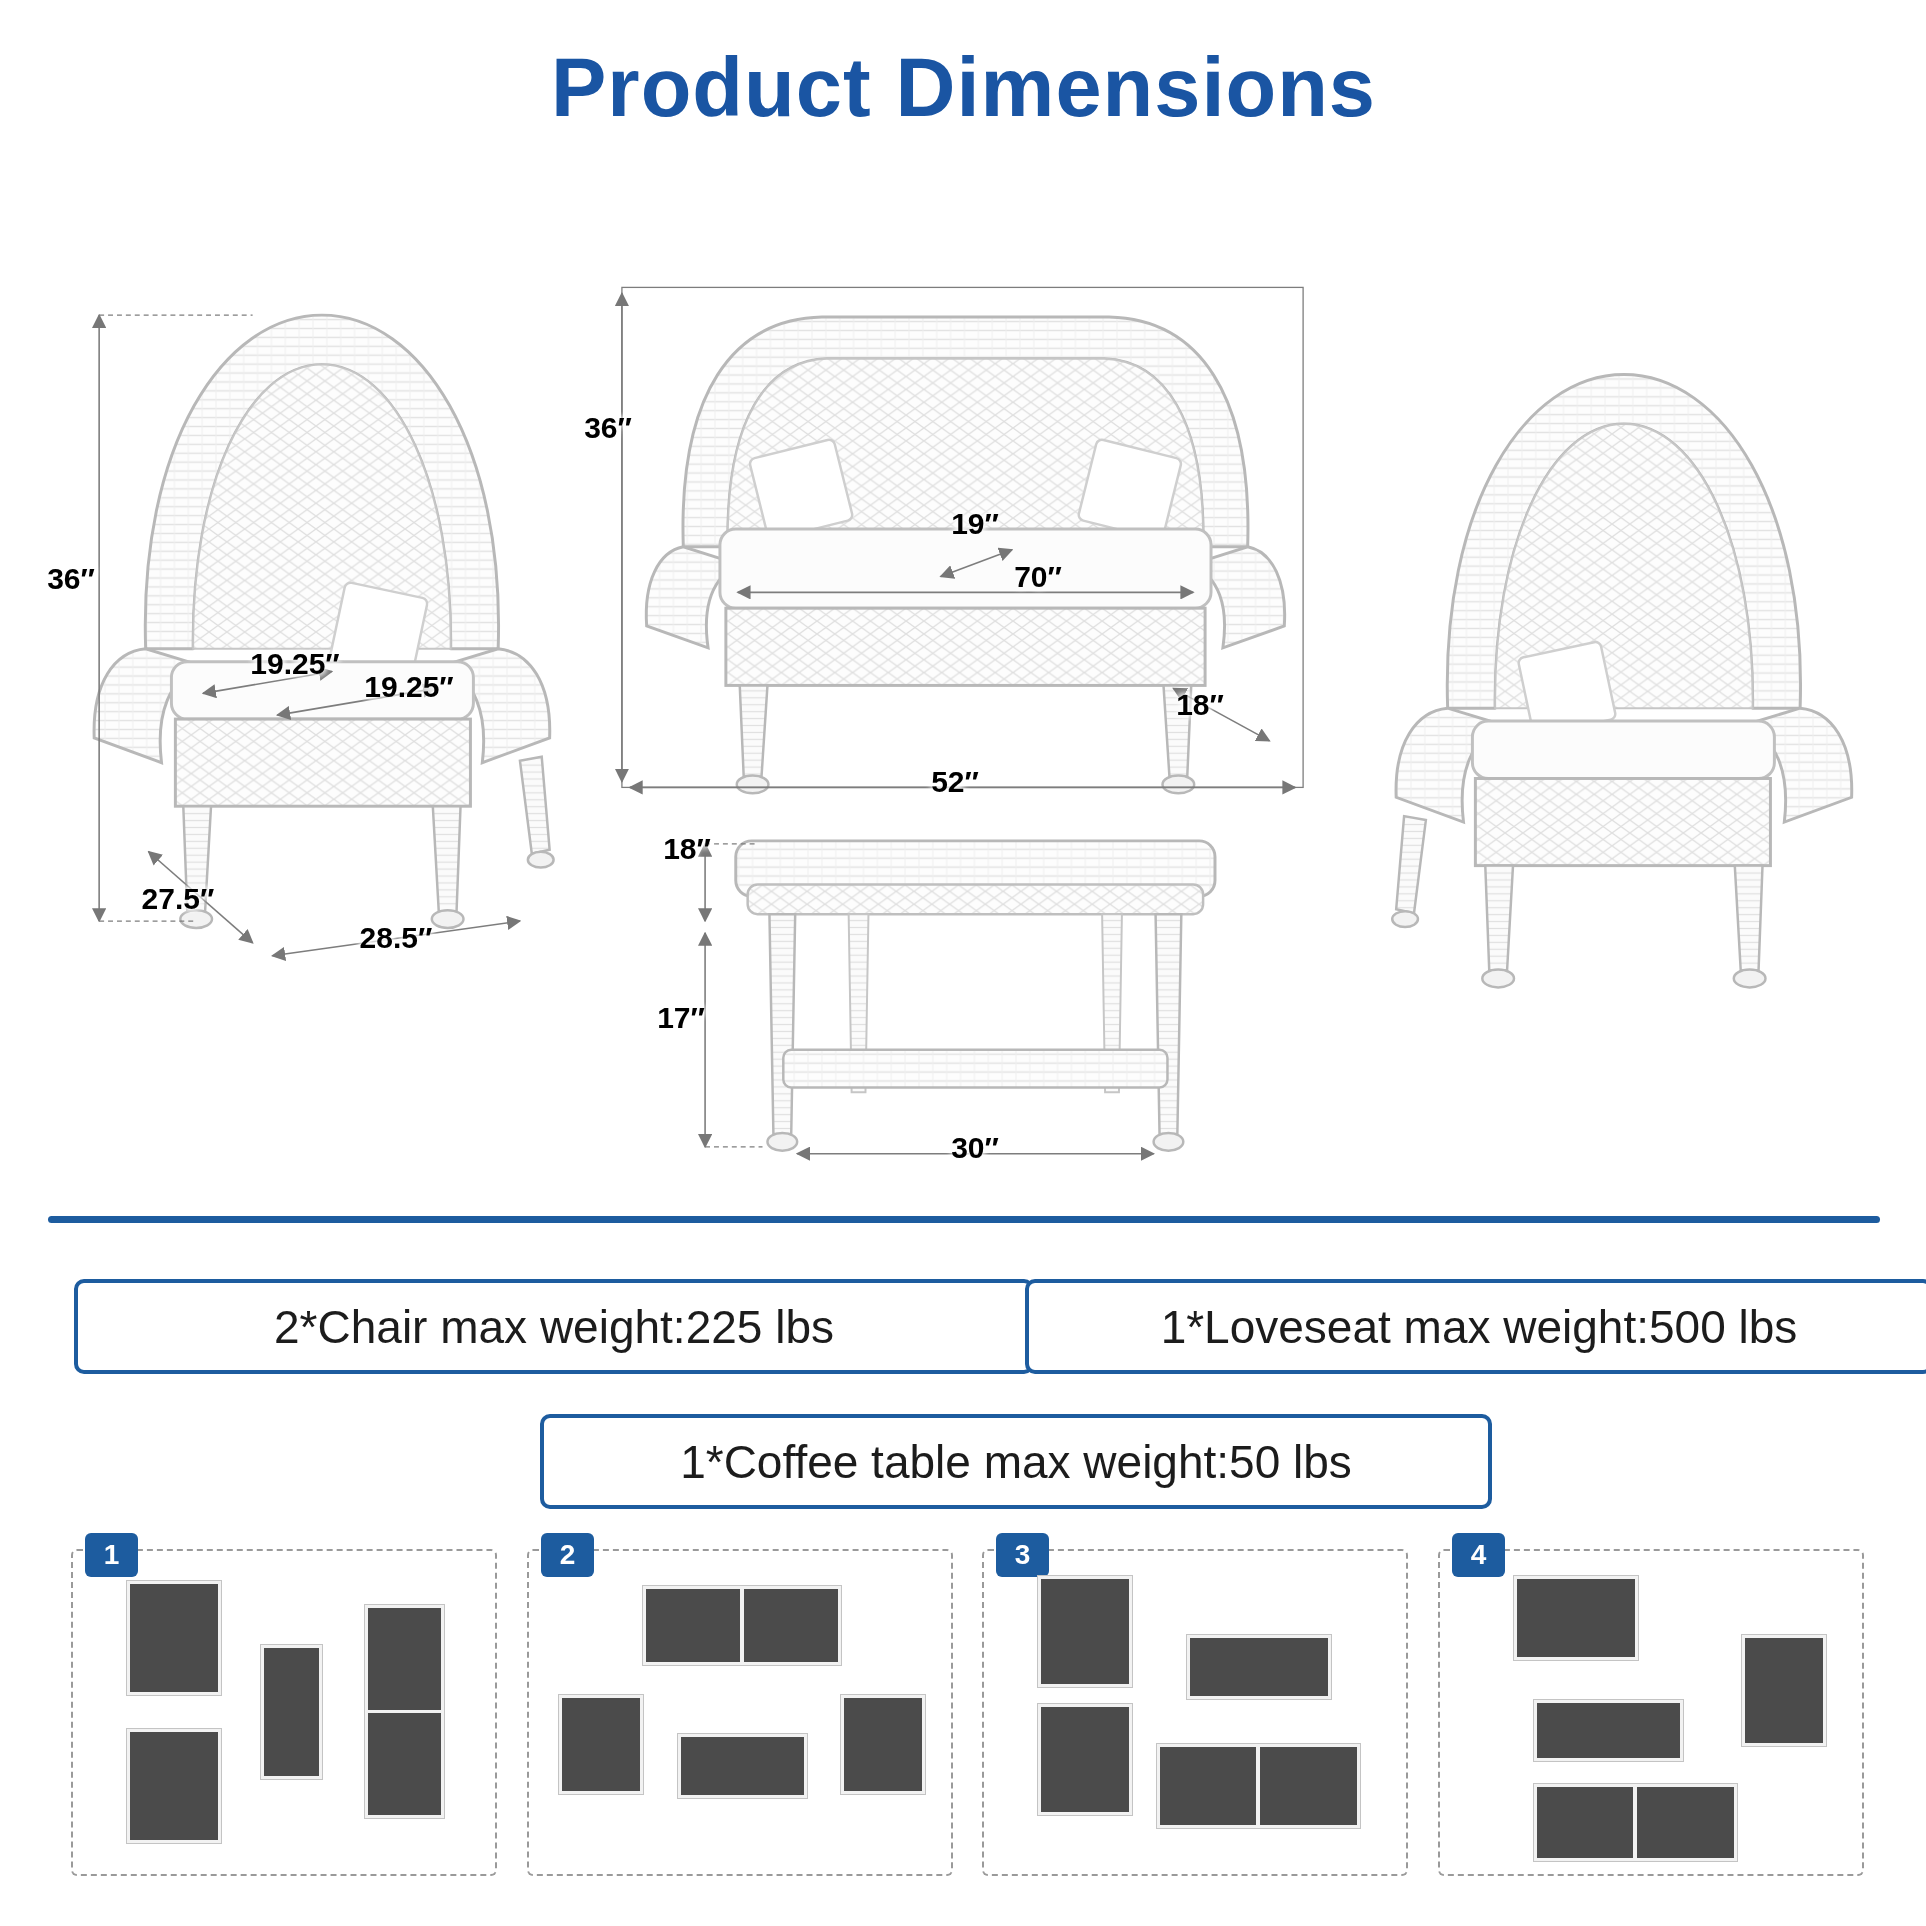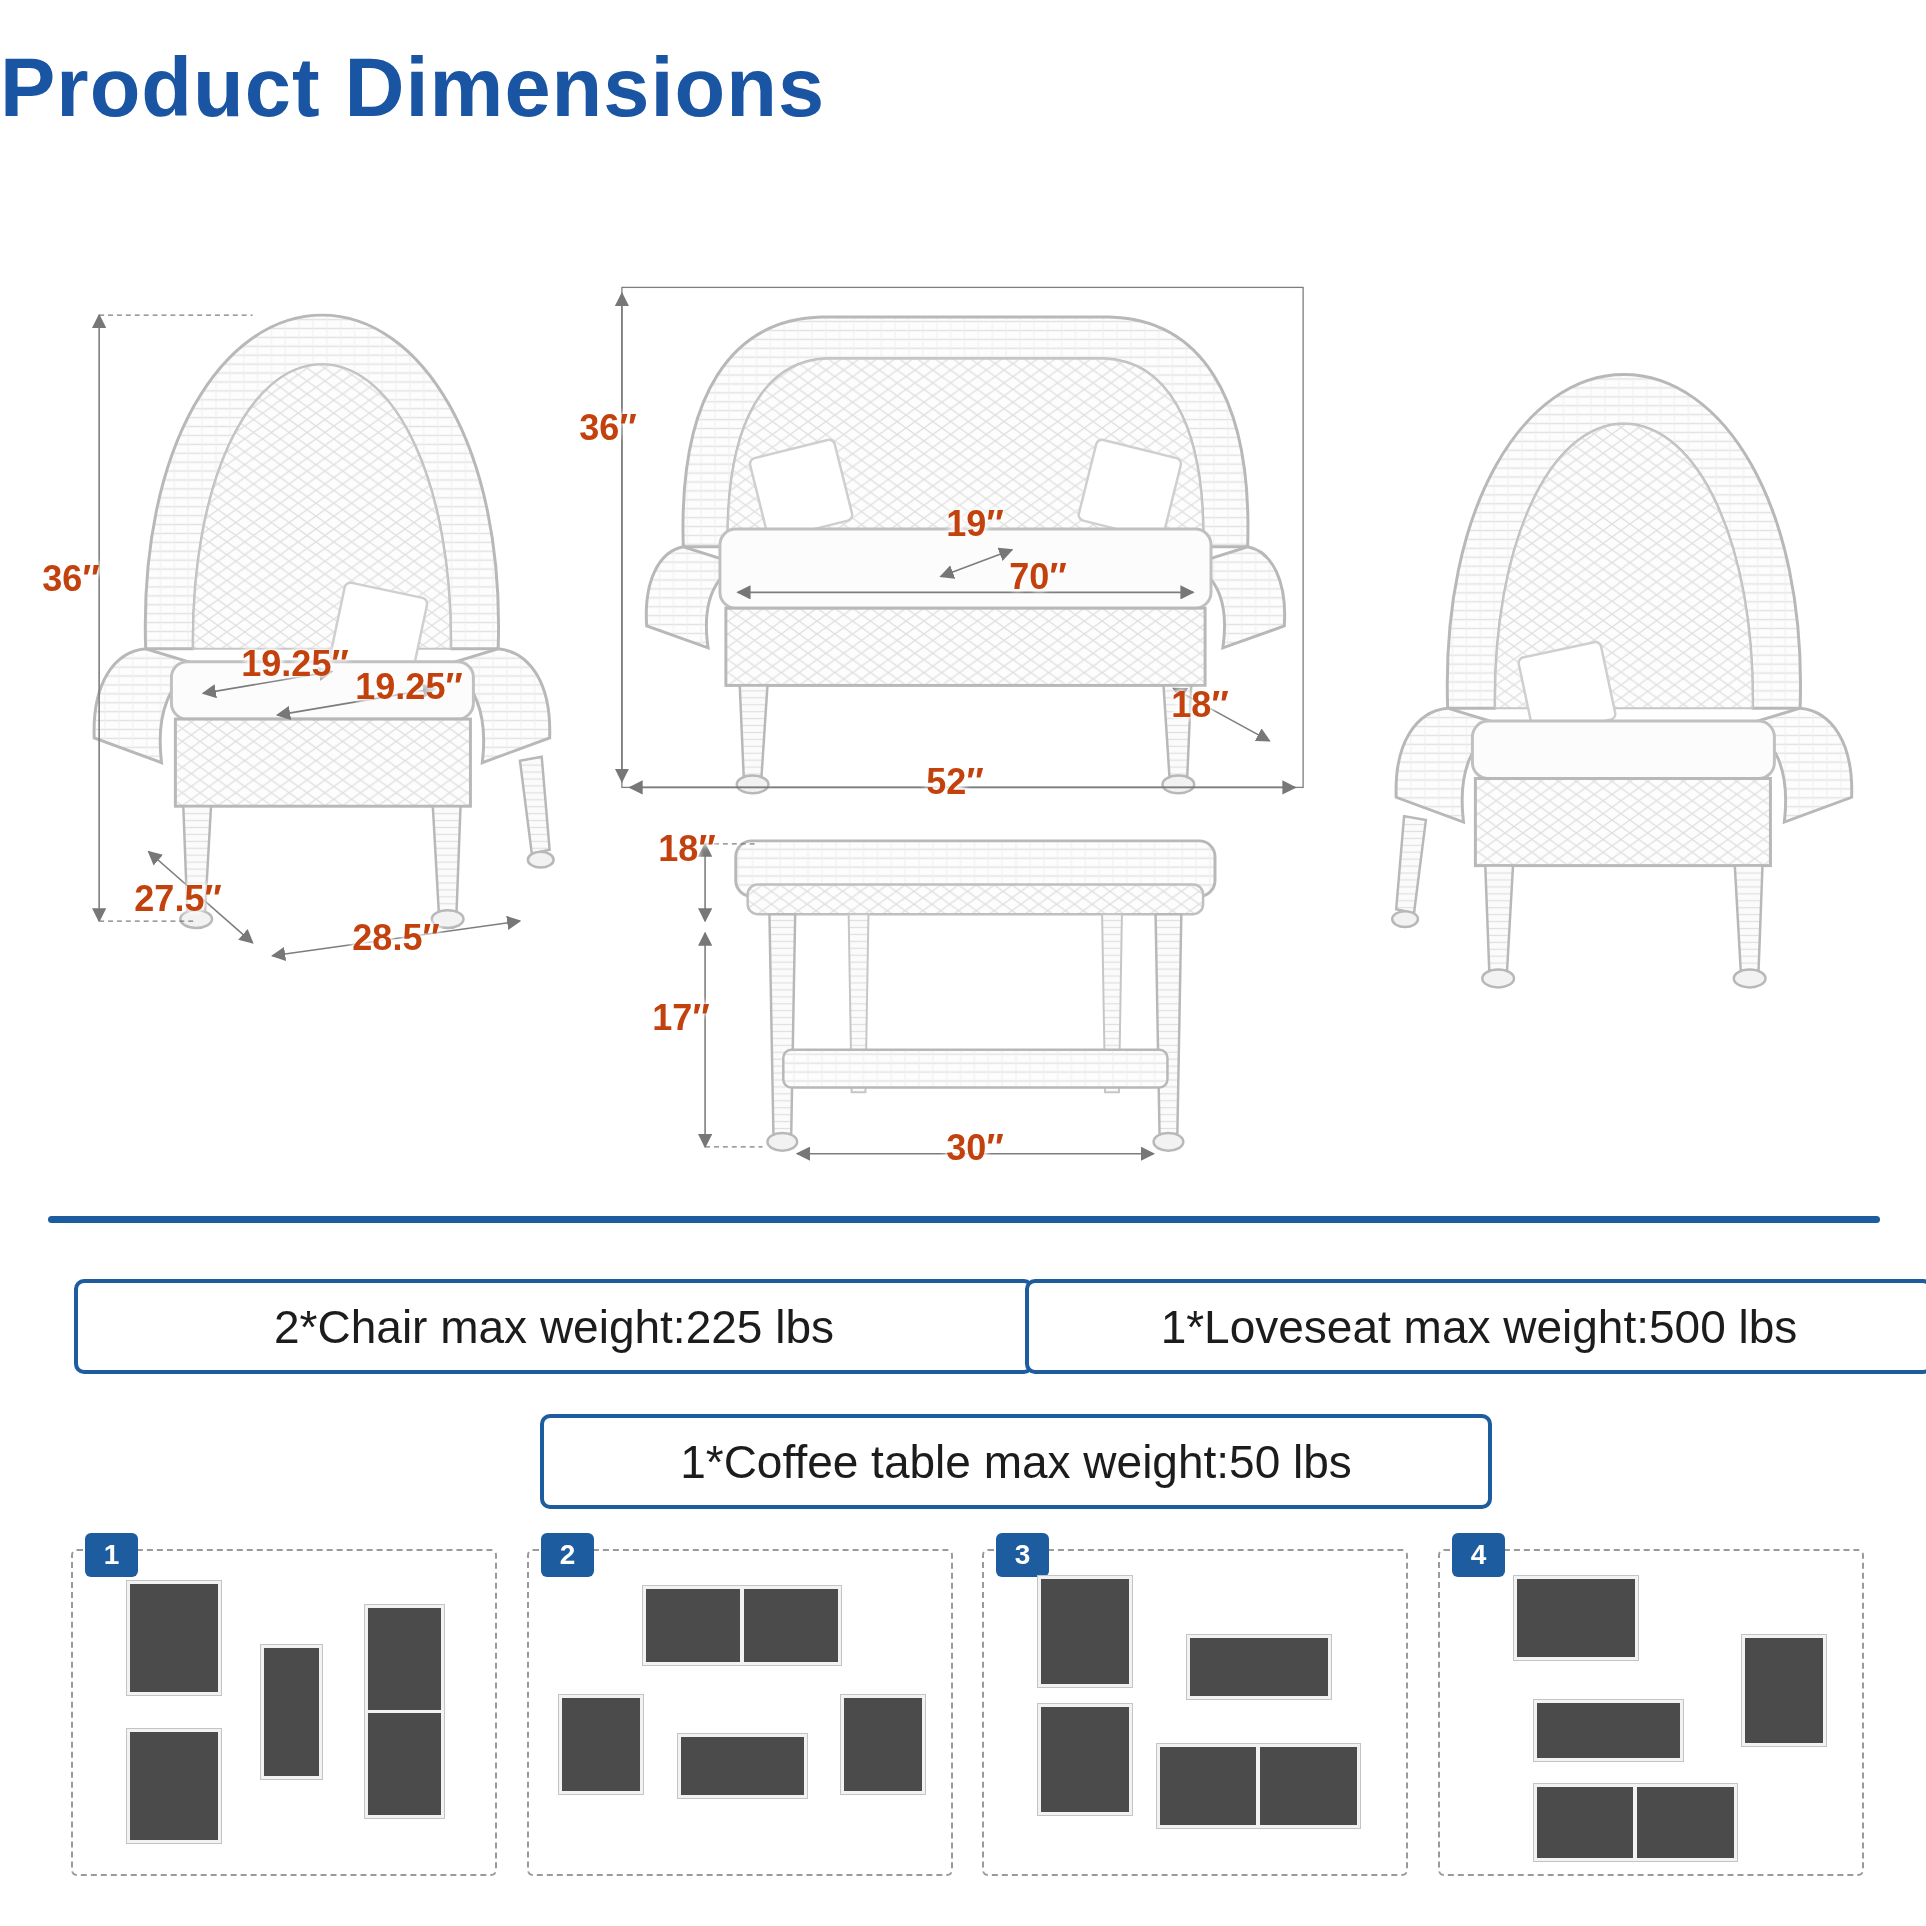--- a/index.html
+++ b/index.html
@@ -1,27 +1,27 @@
 <!DOCTYPE html>
 <html><head>
 <meta charset="utf-8">
 <style>
   html,body{margin:0;padding:0;}
   body{
     width:1927px;height:1927px;position:relative;background:#ffffff;
     font-family:"Liberation Sans", sans-serif;overflow:hidden;
   }
   .page-title{
-    position:absolute;top:40px;left:0;width:100%;
+    position:absolute;top:40px;left:0;width:100%;text-align:center;
     font-size:83px;font-weight:bold;color:#1a55a3;letter-spacing:1px;
   }
   .scene{position:absolute;left:0;top:228px;width:1927px;height:1000px;}
   .dim-label{
     position:absolute;transform:translate(-50%,-50%);
-    font-size:36px;font-weight:bold;color:#c2410c;white-space:nowrap;
+    font-size:30px;font-weight:bold;color:#000000;white-space:nowrap;
     text-shadow:0 0 6px #fff,0 0 6px #fff,0 0 8px #fff;
   }
   .divider{
     position:absolute;left:48px;top:1216px;width:1832px;height:7px;
     background:#1d5c9f;border-radius:4px;
   }
   .note-box{
     position:absolute;height:95px;border:4px solid #1d5c9f;border-radius:10px;
     display:flex;align-items:center;justify-content:center;
     font-size:46px;color:#1c1c1c;background:#fff;box-sizing:border-box;

